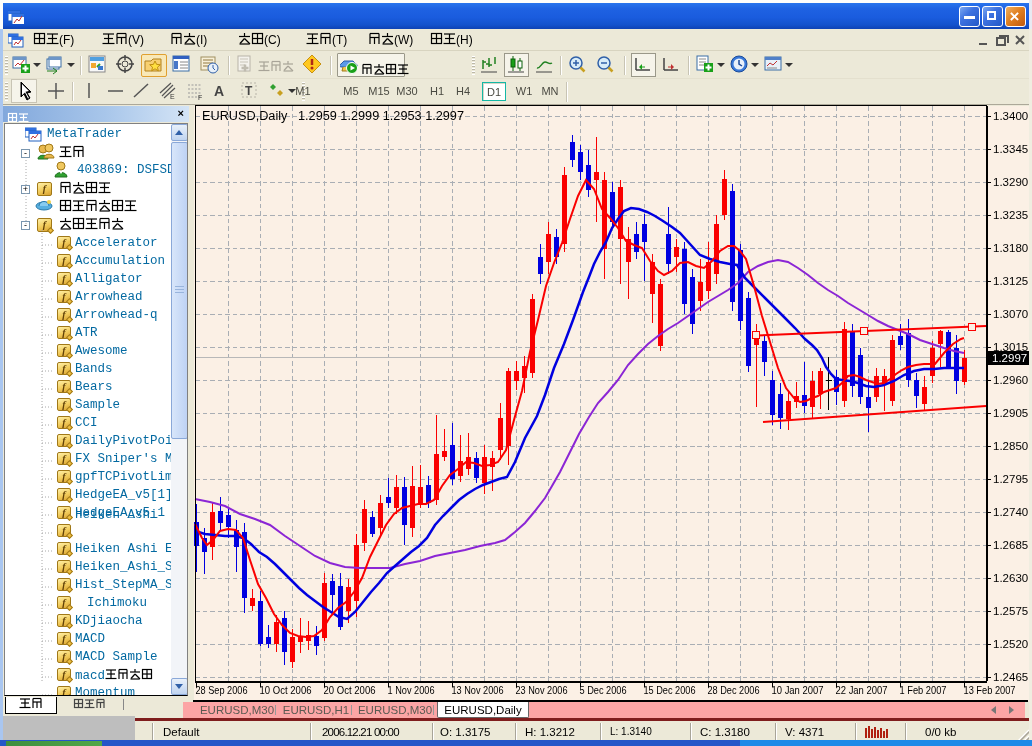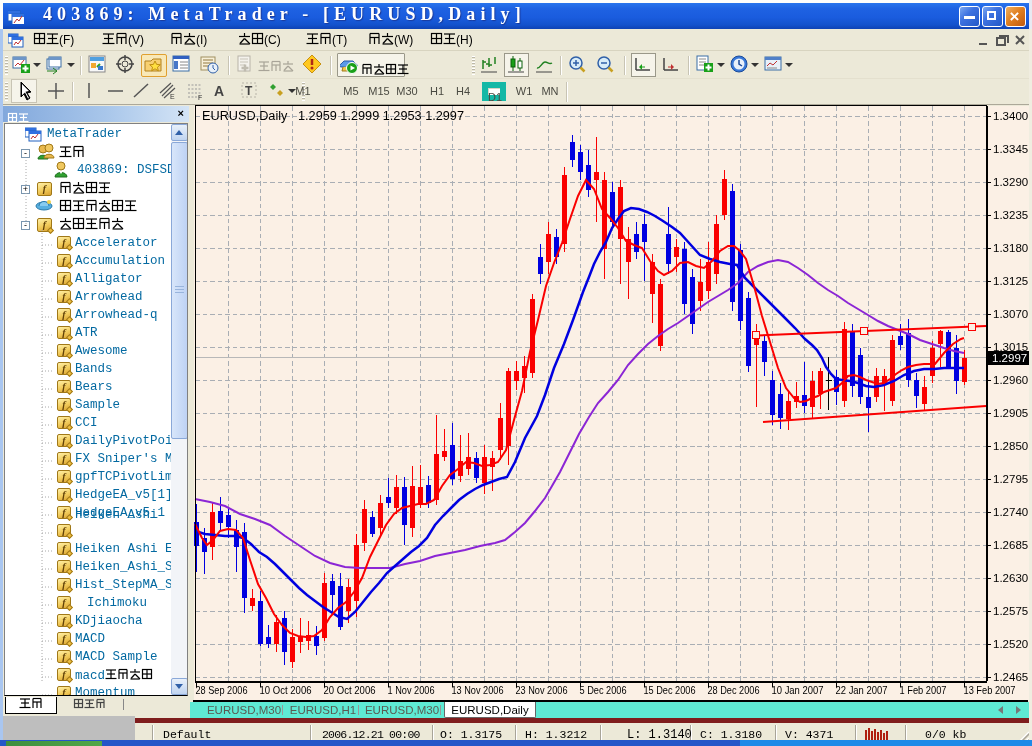--- a/index.html
+++ b/index.html
@@ -13,28 +13,28 @@
  background:linear-gradient(135deg,#7CA8F0 0%,#3D72E0 40%,#2258C8 100%)}
 .tbtn.close{background:linear-gradient(135deg,#F0B060 0%,#E08020 45%,#C2590C 100%)}
 .tbtn span{position:absolute;color:#fff;font-weight:bold}
 #menubar{position:absolute;left:0;top:29px;width:1032px;height:22px;background:#ECE9D8;border-bottom:1px solid #D8D4C0}
 .menuitem{position:absolute;top:3px;font-size:12px;color:#000}
 #toolbar1{position:absolute;left:0;top:52px;width:1032px;height:27px;background:#ECE9D8;border-bottom:1px solid #E4E0CE}
 #toolbar2{position:absolute;left:0;top:79px;width:1032px;height:26px;background:#ECE9D8;border-bottom:1px solid #ACA899}
 .grip{position:absolute;width:3px;background:repeating-linear-gradient(180deg,#fff 0 1px,#BCB8A8 1px 2px,transparent 2px 3px)}
 .tbsep{position:absolute;width:1px;background:#C8C4B4;box-shadow:1px 0 0 #fff}
 .tfbtn{position:absolute;top:3px;height:19px;font-size:11px;color:#4A4A42;text-align:center;line-height:19px}
-.tfbtn.sel{background:#ffffff;border:6px solid #14b8a6;box-shadow:inset 1px 1px 0 #d8d4c4}
+.tfbtn.sel{background:#ffffff;border:1px solid #14b8a6;box-shadow:inset 1px 1px 0 #d8d4c4}
 #nav{position:absolute;left:3px;top:106px;width:186px;height:611px;background:#ECE9D8}
 #navhdr{position:absolute;left:0;top:0;width:186px;height:16px;
  background:linear-gradient(90deg,#82A8DC 0%,#A8C6EA 55%,#D4E4F6 100%);}
 #navtree{position:absolute;left:1px;top:17px;width:184px;height:573px;background:#fff;border:1px solid #808080;border-bottom:1px solid #000;overflow:hidden}
 .trow{position:absolute;height:18px;font-family:"Liberation Mono",monospace;font-size:12.5px;color:#0369a1;white-space:nowrap}
 #navtabs{position:absolute;left:0;top:591px;width:186px;height:14px}
-#statusbar{position:absolute;left:0;top:718px;width:1032px;height:22px;background:#ECE9D8;border-top:5px solid #7f1d1d;font-size:11.5px;font-family:Liberation Mono, monospace}
+#statusbar{position:absolute;left:0;top:718px;width:1032px;height:22px;background:#ECE9D8;border-top:3px solid #7f1d1d;font-size:11.5px;font-family:Liberation Sans, sans-serif}
 .ssep{position:absolute;top:2px;height:18px;width:1px;background:#A8A498;box-shadow:1px 0 0 #fff}
 #taskbar{position:absolute;left:0;top:740px;width:1032px;height:6px;background:#2456C8}
 .fico{position:absolute;width:14px;height:13px;background:linear-gradient(160deg,#FFF0A8 0%,#F2CC5C 55%,#D8A030 100%);border:1px solid #A07818;border-radius:2px;
  font:italic bold 10px "Liberation Serif",serif;color:#604008;text-align:center;line-height:11px}
 .fico i{position:absolute;right:-2px;bottom:-2px;width:5px;height:5px;background:#F0C040;border:1px solid #A07818;transform:rotate(45deg)}
 .expbox{position:absolute;width:9px;height:9px;background:#fff;border:1px solid #7A96AF;font-size:9px;line-height:7px;text-align:center;color:#000}
 .chtab{position:absolute;top:0px;height:15px;font-size:11.5px;color:#5A5A52;text-align:center;padding-top:2px}
 .chtab.sel{background:#fff;color:#000;height:16px;z-index:3;border:1px solid #666;border-top:none;border-radius:0 0 2px 2px}
 </style></head><body>
 <div id="win">
@@ -42,21 +42,20 @@
 <div class="abs" style="left:0;top:0;width:1032px;height:3px;background:#FDFDFB"></div>
 <div class="abs" style="left:0;top:0;width:3px;height:29px;background:#FDFDFB"></div>
 <div class="abs" style="left:1029px;top:0;width:3px;height:29px;background:#E8EAF2"></div>
 <svg class="abs" style="left:8px;top:8px" width="16" height="16">
 <rect x="0" y="3" width="12" height="10" fill="#fff" stroke="#2060C0"></rect>
 <rect x="0" y="3" width="12" height="3" fill="#3070E0"></rect>
 <rect x="4" y="6" width="13" height="11" fill="#fff" stroke="#2060C0"></rect>
 <rect x="4" y="6" width="13" height="3" fill="#3070E0"></rect>
 <path d="M6 15l3-4 2 2 3-5" stroke="#C03030" fill="none"></path>
     </svg>
-<div id="titletxt">403869: MetaTrader - [EURUSD,Daily]</div>
 <div class="tbtn" style="left:959px">
       <span style="left:4px;top:9px;width:11px;height:3px;background:#fff"></span>
     </div>
 <div class="tbtn" style="left:982px">
       <span style="left:4px;top:4px;width:9px;height:9px;border:2px solid #fff"></span>
     </div>
 <div class="tbtn close" style="left:1005px">
       <span style="left:3.5px;top:0px;font-size:17px">×</span>
     </div>
 <div id="menubar">
@@ -787,21 +786,21 @@
         <text x="453.5" y="589" textLength="52" lengthAdjust="spacingAndGlyphs">15 Dec 2006</text>
         <text x="517.5" y="589" textLength="52" lengthAdjust="spacingAndGlyphs">28 Dec 2006</text>
         <text x="581.5" y="589" textLength="52" lengthAdjust="spacingAndGlyphs">10 Jan 2007</text>
         <text x="645.5" y="589" textLength="52" lengthAdjust="spacingAndGlyphs">22 Jan 2007</text>
         <text x="709.5" y="589" textLength="47" lengthAdjust="spacingAndGlyphs">1 Feb 2007</text>
         <text x="773.5" y="589" textLength="52" lengthAdjust="spacingAndGlyphs">13 Feb 2007</text>
       </g>
 <text x="12" y="15" font-family="Liberation Sans, sans-serif" font-size="12" fill="#000" textLength="262" lengthAdjust="spacingAndGlyphs">EURUSD,Daily&nbsp;&nbsp;&nbsp;1.2959 1.2999 1.2953 1.2997</text>
 </svg>
 <div class="abs" style="left:193px;top:700px;width:835px;height:2px;background:#000"></div>
-<div class="abs" style="left:190px;top:702px;width:842px;height:16px;background:#5eead4">
+<div class="abs" style="left:183px;top:702px;width:842px;height:16px;background:#fca5a5">
 <div class="chtab" style="left:13px;width:82px">EURUSD,M30</div>
 <div class="chtab" style="left:96px;width:74px">EURUSD,H1</div>
 <div class="chtab" style="left:172px;width:80px">EURUSD,M30</div>
 <div class="chtab sel" style="left:254px;width:92px">EURUSD,Daily</div>
 <div class="abs" style="left:92px;top:3px;width:1px;height:10px;background:#999"></div>
 <div class="abs" style="left:168px;top:3px;width:1px;height:10px;background:#999"></div>
 <div class="abs" style="left:250px;top:3px;width:1px;height:10px;background:#999"></div>
 <div class="abs" style="left:808px;top:4px;border:4px solid transparent;border-right:5px solid #777;border-left:none"></div>
 <div class="abs" style="left:826px;top:4px;border:4px solid transparent;border-left:5px solid #777;border-right:none"></div>
 </div>
@@ -812,21 +811,21 @@
 <div class="ssep" style="left:515px"></div>
 <div class="ssep" style="left:600px"></div>
 <div class="ssep" style="left:690px"></div>
 <div class="ssep" style="left:775px"></div>
 <div class="ssep" style="left:855px"></div>
 <div class="ssep" style="left:905px"></div>
 <div class="abs" style="left:163px;top:5px;font-size:11.5px">Default</div>
 <div class="abs" style="left:322px;top:5px;font-size:11.5px"><span style="letter-spacing:-0.8px">2006.12.21 00:00</span></div>
 <div class="abs" style="left:440px;top:5px;font-size:11.5px">O: 1.3175</div>
 <div class="abs" style="left:525px;top:5px;font-size:11.5px">H: 1.3212</div>
-<div class="abs" style="left:627px;top:5px;font-size:12px">L: 1.3140</div>
+<div class="abs" style="left:610px;top:5px;font-size:10px">L: 1.3140</div>
 <div class="abs" style="left:700px;top:5px;font-size:11.5px">C: 1.3180</div>
 <div class="abs" style="left:785px;top:5px;font-size:11.5px">V: 4371</div>
 <div class="abs" style="left:925px;top:5px;font-size:11.5px">0/0 kb</div>
 <svg class="abs" style="left:865px;top:5px" width="26" height="12">
         <g fill="#B02010">
           <rect x="0" y="2" width="2" height="10"></rect>
           <rect x="3" y="0" width="2" height="12"></rect>
           <rect x="6" y="3" width="2" height="9"></rect>
           <rect x="9" y="1" width="2" height="11"></rect>
           <rect x="12" y="4" width="2" height="8"></rect>

